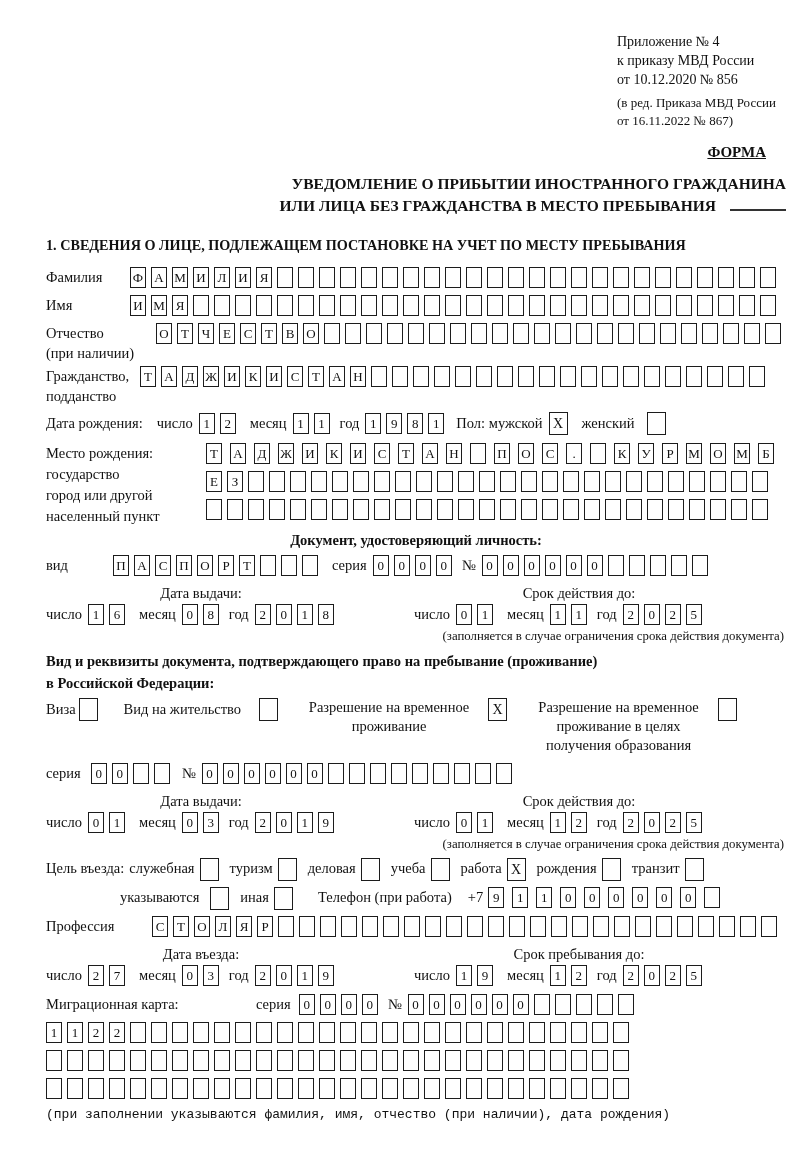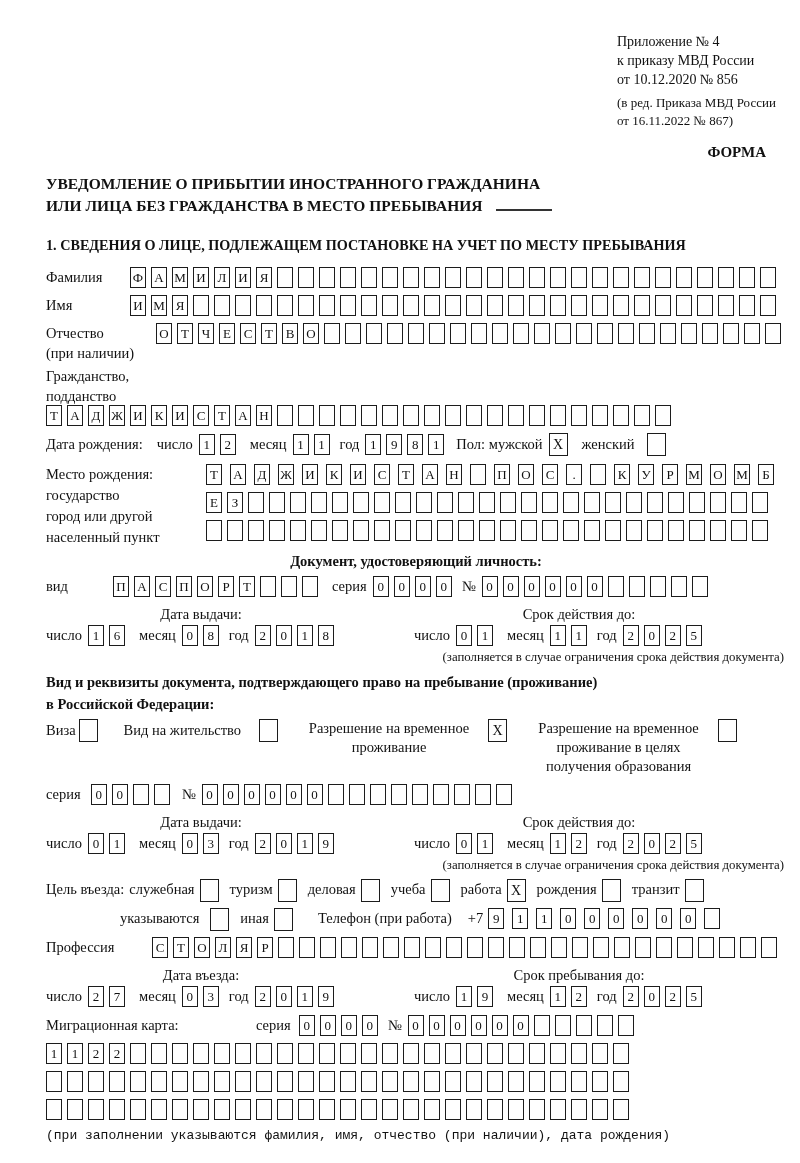--- a/index.html
+++ b/index.html
@@ -5,23 +5,23 @@
   html,body{margin:0;padding:0;}
   body{
     width:800px;height:1163px;overflow:hidden;background:#ffffff;color:#111;
     font-family:"Liberation Serif","DejaVu Serif",serif;
   }
   .page{box-sizing:border-box;width:800px;height:1163px;padding:32px 14px 0 46px;}
 
   
   .att-block{margin-left:571px;font-size:14px;line-height:19px;}
   .amend-block{margin-left:571px;margin-top:5px;font-size:13px;line-height:18px;}
-  .forma{margin-top:14px;text-align:right;font-weight:bold;font-size:15px;padding-right:20px;}
-
-  .title{margin-top:12px;text-align:left;font-weight:bold;font-size:15.5px;line-height:22px;}
+  .forma{margin-top:14px;text-align:right;font-weight:bold;font-size:15px;padding-right:20px;text-decoration:underline;}
+
+  .title{margin-top:12px;text-align:right;font-weight:bold;font-size:15.5px;line-height:22px;}
   .blank-line{display:inline-block;width:56px;border-bottom:2px solid #333;height:14px;margin-left:14px;}
   .section-heading{margin-top:18px;font-weight:bold;font-size:14.2px;line-height:20px;}
 
   .rows{margin-top:12px;}
   .row{display:flex;align-items:flex-start;margin-bottom:7px;}
   .lbl{font-size:14.5px;line-height:21px;white-space:nowrap;}
   .lbl-col{flex:0 0 auto;}
   .sub{font-size:14.5px;line-height:18px;}
 
   .boxes{display:flex;gap:5px;}
@@ -199,21 +199,21 @@
           <span class="box"></span>
           <span class="box"></span>
           <span class="box"></span>
           <span class="box"></span>
           <span class="box"></span>
           <span class="box"></span>
           <span class="box"></span>
         </div>
     </div>
 
-    <div class="row" style="flex-direction:column;">
+    <div class="row" style="">
       <div class="lbl-col w94">
         <div class="lbl">Гражданство,</div>
         <div class="sub">подданство</div>
       </div>
       <div class="boxes">
           <span class="box">Т</span>
           <span class="box">А</span>
           <span class="box">Д</span>
           <span class="box">Ж</span>
           <span class="box">И</span>

